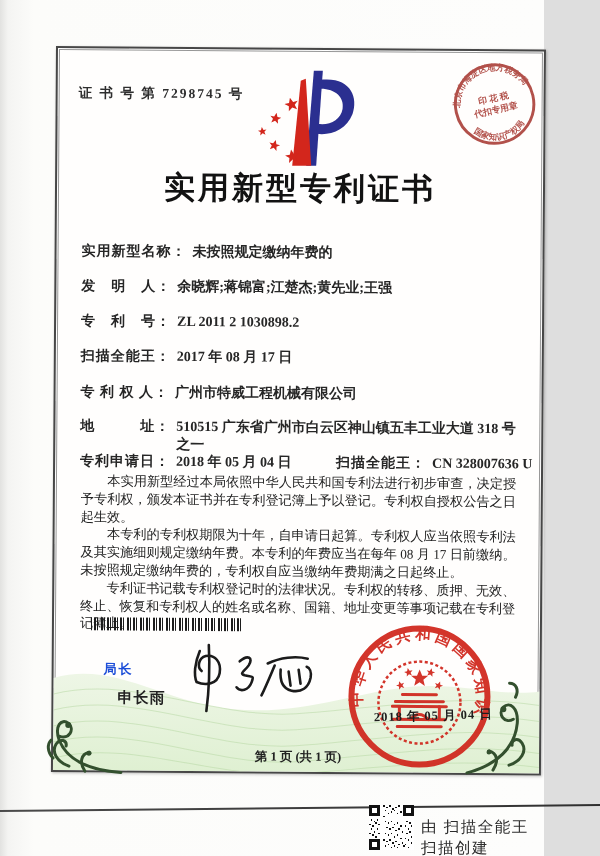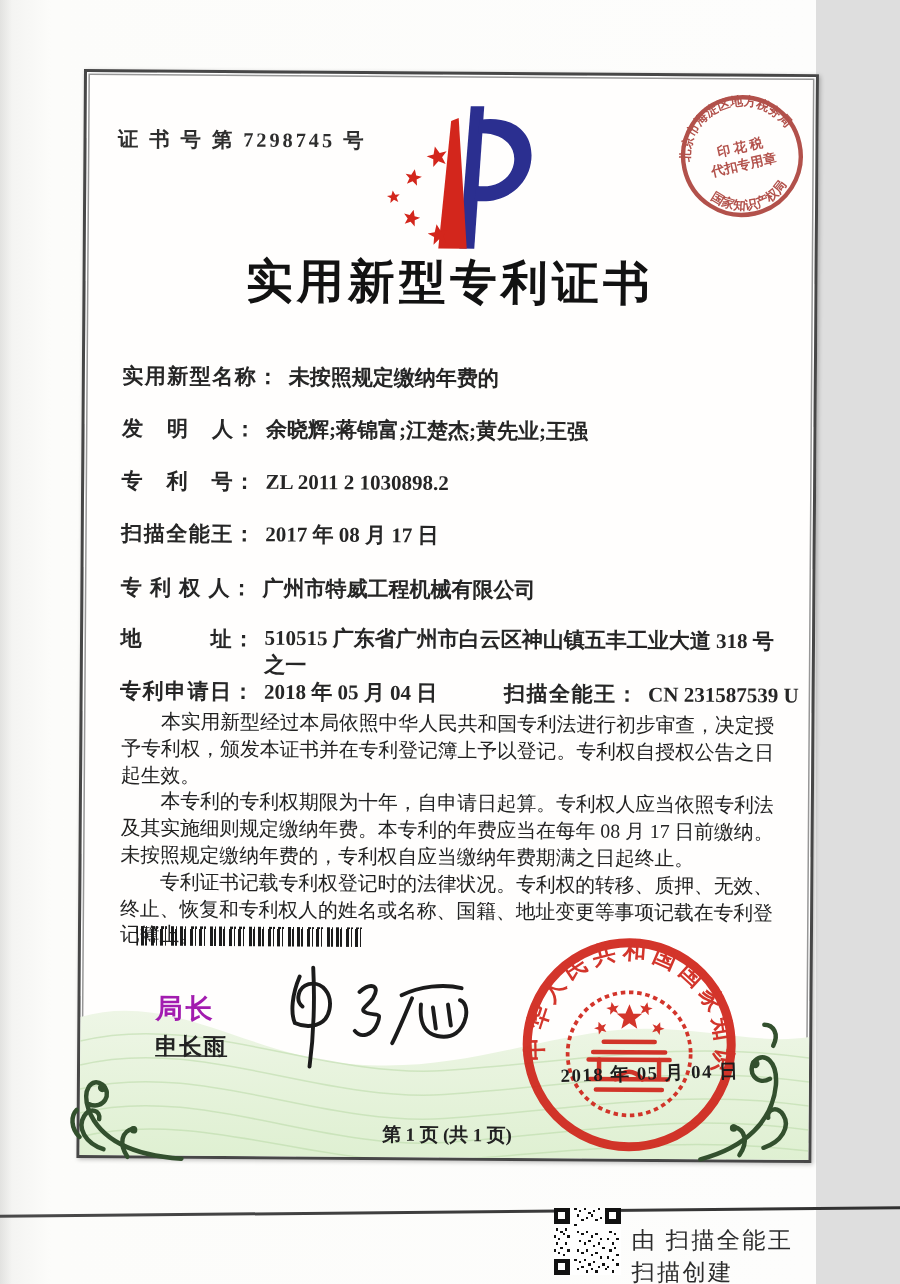--- a/index.html
+++ b/index.html
@@ -32,22 +32,22 @@
   .frow.addr .val{display:inline-block;white-space:normal;width:350px;vertical-align:top;line-height:18px;}
   .frow .pair2{position:absolute;left:256px;top:0;}
   
   .paras{position:absolute;left:26px;top:424px;width:448px;color:#222;}
   .paras p{margin:0;font-size:13.2px;line-height:17.8px;text-indent:2em;font-weight:500;}
   
   .barcode{position:absolute;left:37px;top:569px;width:152px;height:13px;
     background:
       repeating-linear-gradient(90deg,#1c1c1c 0 1px,transparent 1px 3px,#1c1c1c 3px 5px,transparent 5px 6px,#1c1c1c 6px 7px,transparent 7px 10px,#1c1c1c 10px 12px,transparent 12px 13px);
   }
-  .signer-title{position:absolute;left:50px;top:612px;font-size:18px;font-weight:700;color:#a21caf;letter-spacing:2px;font-family:Liberation Serif, serif;}
-  .signer-name{position:absolute;left:50px;top:640px;font-size:15px;font-weight:700;color:#222;letter-spacing:1px;text-decoration:underline;}
+  .signer-title{position:absolute;left:50px;top:612px;font-size:13px;font-weight:700;color:#1d4ed8;letter-spacing:2px;font-family:Liberation Serif, serif;}
+  .signer-name{position:absolute;left:64px;top:640px;font-size:15px;font-weight:700;color:#222;letter-spacing:1px;}
   .sig{position:absolute;left:126px;top:588px;width:150px;height:84px;}
   .page-indicator{position:absolute;left:140px;top:699px;width:210px;text-align:center;
     font-size:12.5px;font-weight:700;color:#222;}
   
   .band{position:absolute;left:0;bottom:0;width:100%;height:120px;pointer-events:none;}
   .flourish{position:absolute;width:86px;height:104px;}
   .fl-left{left:-14px;bottom:-8px;}
   .fl-right{right:-10px;bottom:-6px;transform:scaleX(-1);}
   
   .tax-stamp{position:absolute;left:388px;top:4px;width:98px;height:98px;transform:rotate(-13deg);opacity:.88;}
@@ -124,21 +124,21 @@
     </div>
     <div class="frow" style="top:335px">
       <span class="lbl">专 利 权 人：</span><span class="val">广州市特威工程机械有限公司</span>
     </div>
     <div class="frow addr" style="top:369px">
       <span class="lbl">地　　　址：</span><span class="val">510515 广东省广州市白云区神山镇五丰工业大道 318 号之一</span>
     </div>
     <div class="frow" style="top:404px;width:440px">
       <span class="lbl">专利申请日：</span><span class="val">2018 年 05 月 04 日</span>
       <span class="pair2">
-        <span class="lbl">扫描全能王：</span><span class="val">CN 231587539 U</span>
+        <span class="lbl">扫描全能王：</span><span class="val">CN 328007636 U</span>
       </span>
     </div>
 
     <div class="paras">
       <p>本实用新型经过本局依照中华人民共和国专利法进行初步审查，决定授予专利权，颁发本证书并在专利登记簿上予以登记。专利权自授权公告之日起生效。</p>
       <p>本专利的专利权期限为十年，自申请日起算。专利权人应当依照专利法及其实施细则规定缴纳年费。本专利的年费应当在每年 08 月 17 日前缴纳。未按照规定缴纳年费的，专利权自应当缴纳年费期满之日起终止。</p>
       <p>专利证书记载专利权登记时的法律状况。专利权的转移、质押、无效、终止、恢复和专利权人的姓名或名称、国籍、地址变更等事项记载在专利登记簿上。</p>
     </div>
 
     <div class="band">

